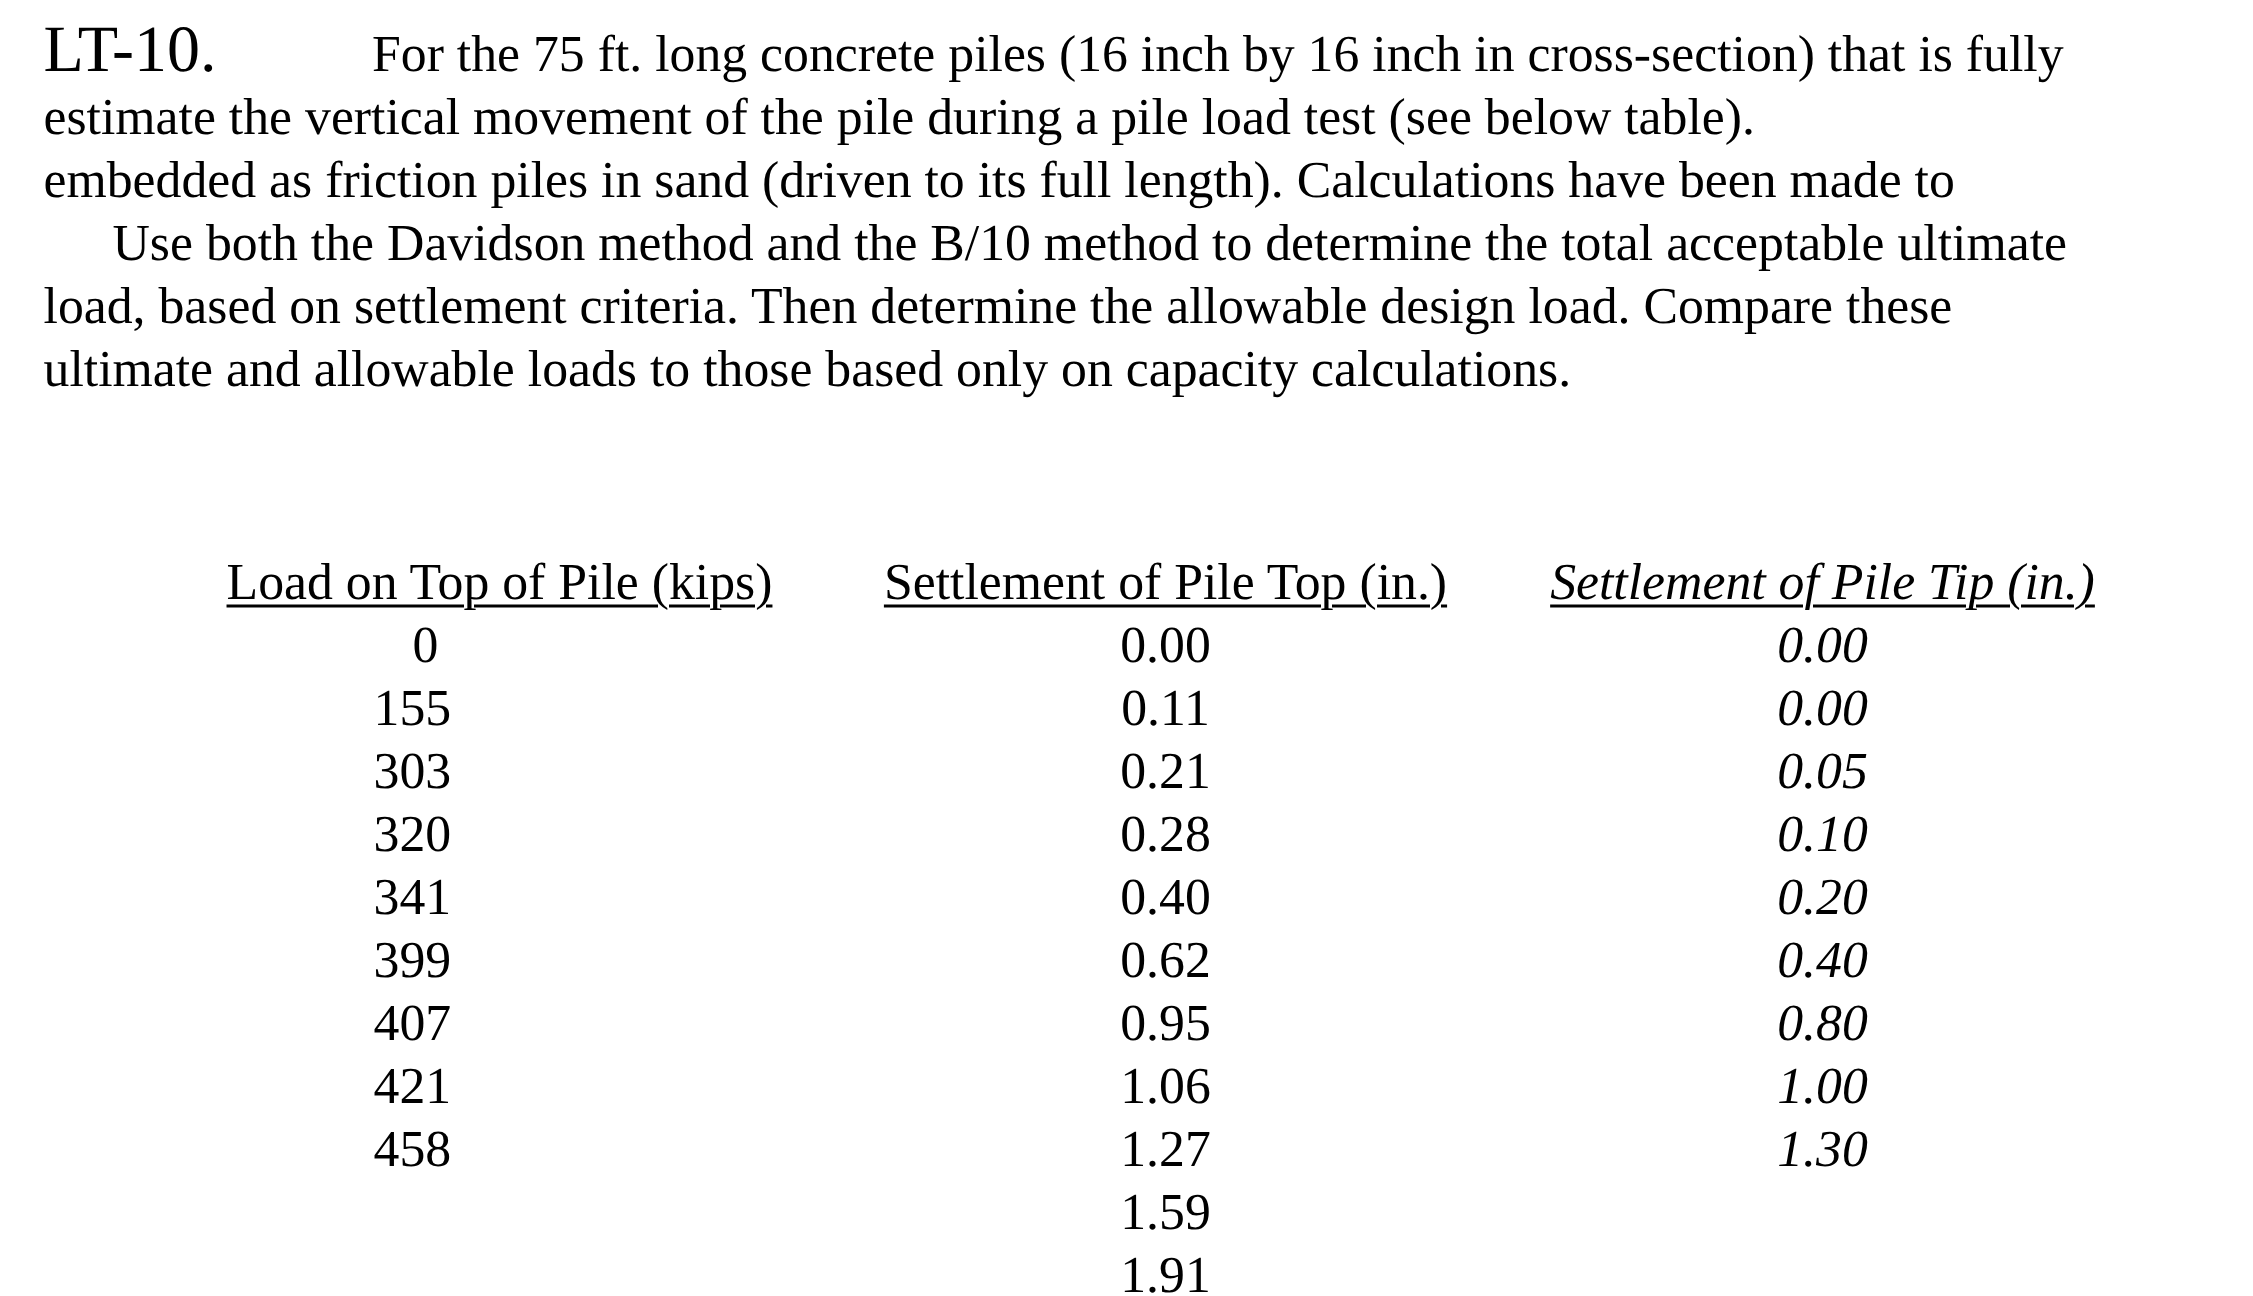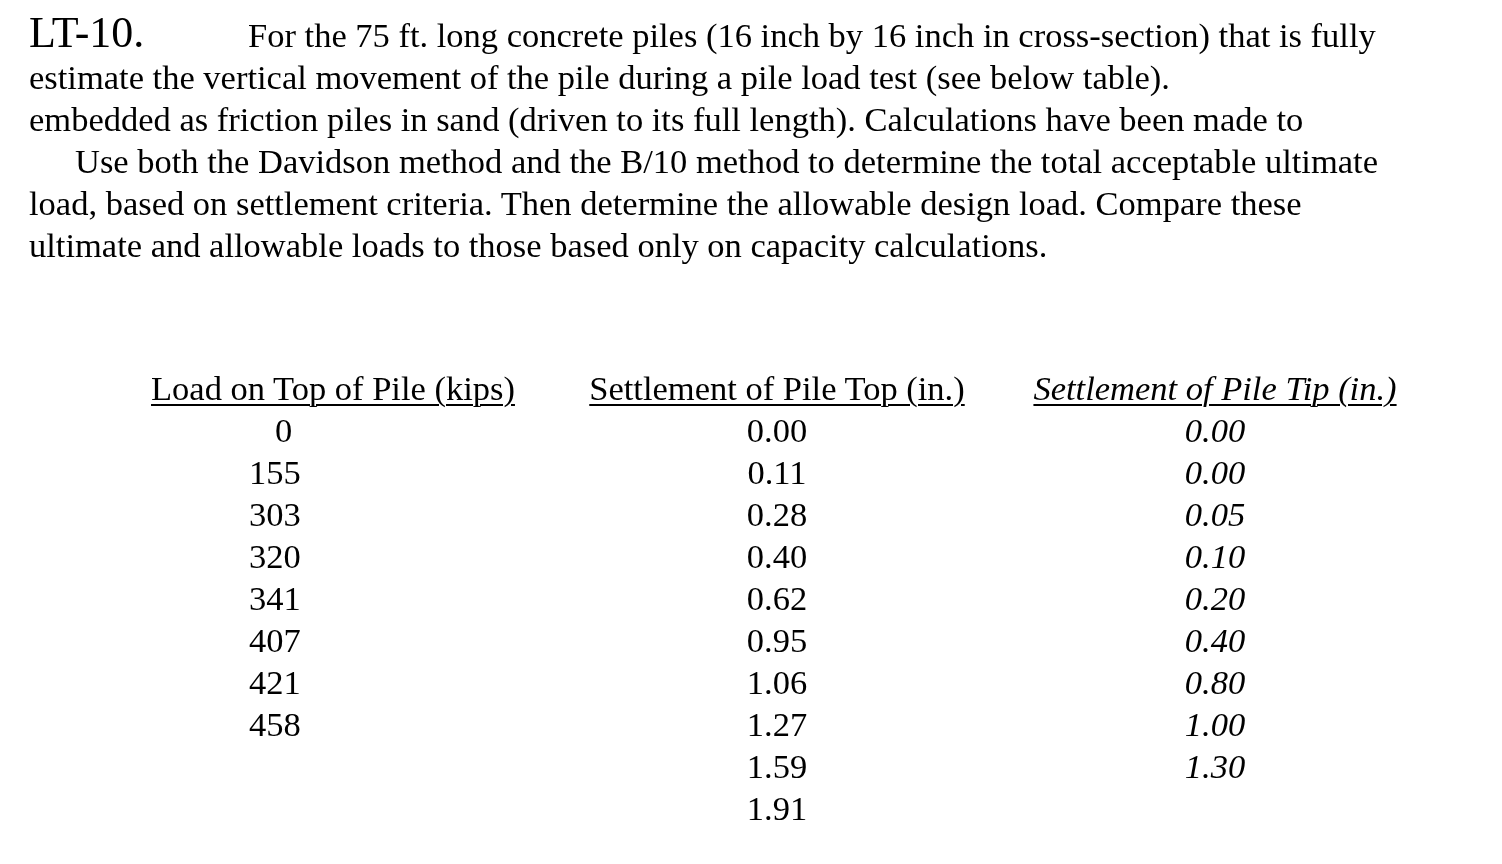--- a/index.html
+++ b/index.html
@@ -70,29 +70,31 @@
 </div>
 
 <div class="table">
   <div class="col col-load">
     <span class="col-header">Load on Top of Pile (kips)</span>
     <span class="cell" style="padding-left:136px">0</span>
     <span class="cell">155</span>
     <span class="cell">303</span>
     <span class="cell">320</span>
     <span class="cell">341</span>
+    <span class="cell">399</span>
     <span class="cell">407</span>
     <span class="cell">421</span>
     <span class="cell">458</span>
   </div>
 
   <div class="col col-top">
     <span class="col-header">Settlement of Pile Top (in.)</span>
     <span class="cell">0.00</span>
     <span class="cell">0.11</span>
+    <span class="cell">0.21</span>
     <span class="cell">0.28</span>
     <span class="cell">0.40</span>
     <span class="cell">0.62</span>
     <span class="cell">0.95</span>
     <span class="cell">1.06</span>
     <span class="cell">1.27</span>
     <span class="cell">1.59</span>
     <span class="cell">1.91</span>
   </div>
 

